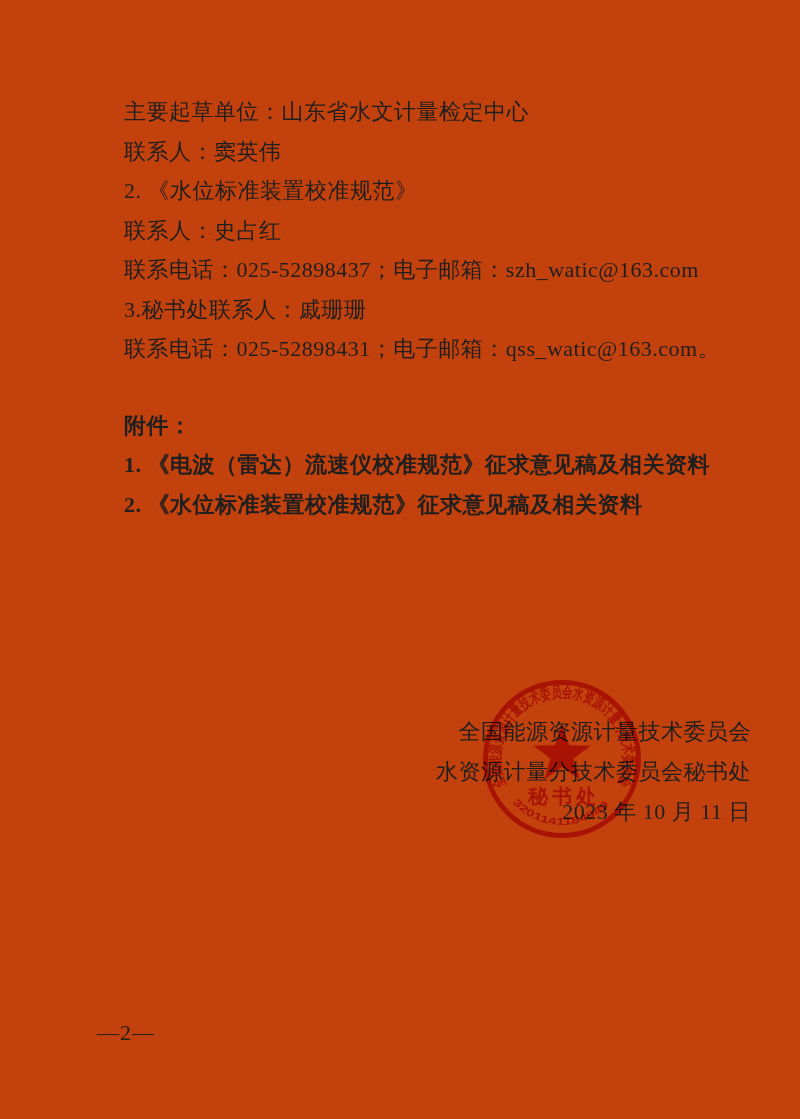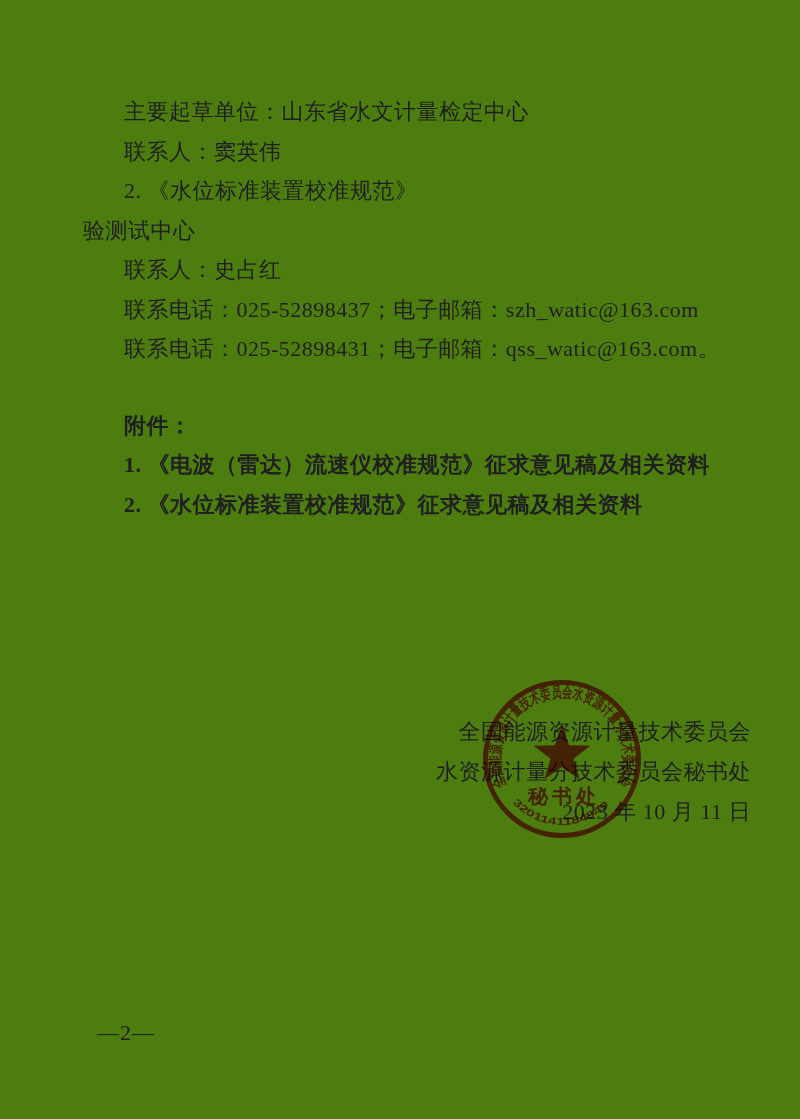--- a/index.html
+++ b/index.html
@@ -1,19 +1,19 @@
 <!DOCTYPE html>
 <html style="--seal-ink: #dc3a2e;"><head>
 <meta charset="utf-8">
 <style>
   html,body { margin:0; padding:0; }
   .page {
     position:relative;
     width:800px; height:1119px;
-    background:#4d7c0f;
+    background:#c2410c;
     overflow:hidden;
     color:#1f1f1f;
     font-family:"Liberation Serif","DejaVu Serif",serif;
   }
   .content {
     position:absolute; left:83px; top:92px; width:642px;
   }
   .line {
     font-size:22px;
     line-height:39.5px;
@@ -45,23 +45,23 @@
 </style>
 </head>
 <body>
 
 <div class="page">
 
   <div class="content">
     <div class="line indent">主要起草单位：山东省水文计量检定中心</div>
     <div class="line indent">联系人：窦英伟</div>
     <div class="line indent">2. 《水位标准装置校准规范》</div>
-    <div class="line">验测试中心</div>
     <div class="line indent">联系人：史占红</div>
     <div class="line indent">联系电话：025-52898437；电子邮箱：szh_watic@163.com</div>
+    <div class="line indent">3.秘书处联系人：戚珊珊</div>
     <div class="line indent">联系电话：025-52898431；电子邮箱：qss_watic@163.com。</div>
 
     <div class="attachments">
       <div class="line indent">附件：</div>
       <div class="line indent">1. 《电波（雷达）流速仪校准规范》征求意见稿及相关资料</div>
       <div class="line indent">2. 《水位标准装置校准规范》征求意见稿及相关资料</div>
     </div>
   </div>
 
   <div class="signature">

